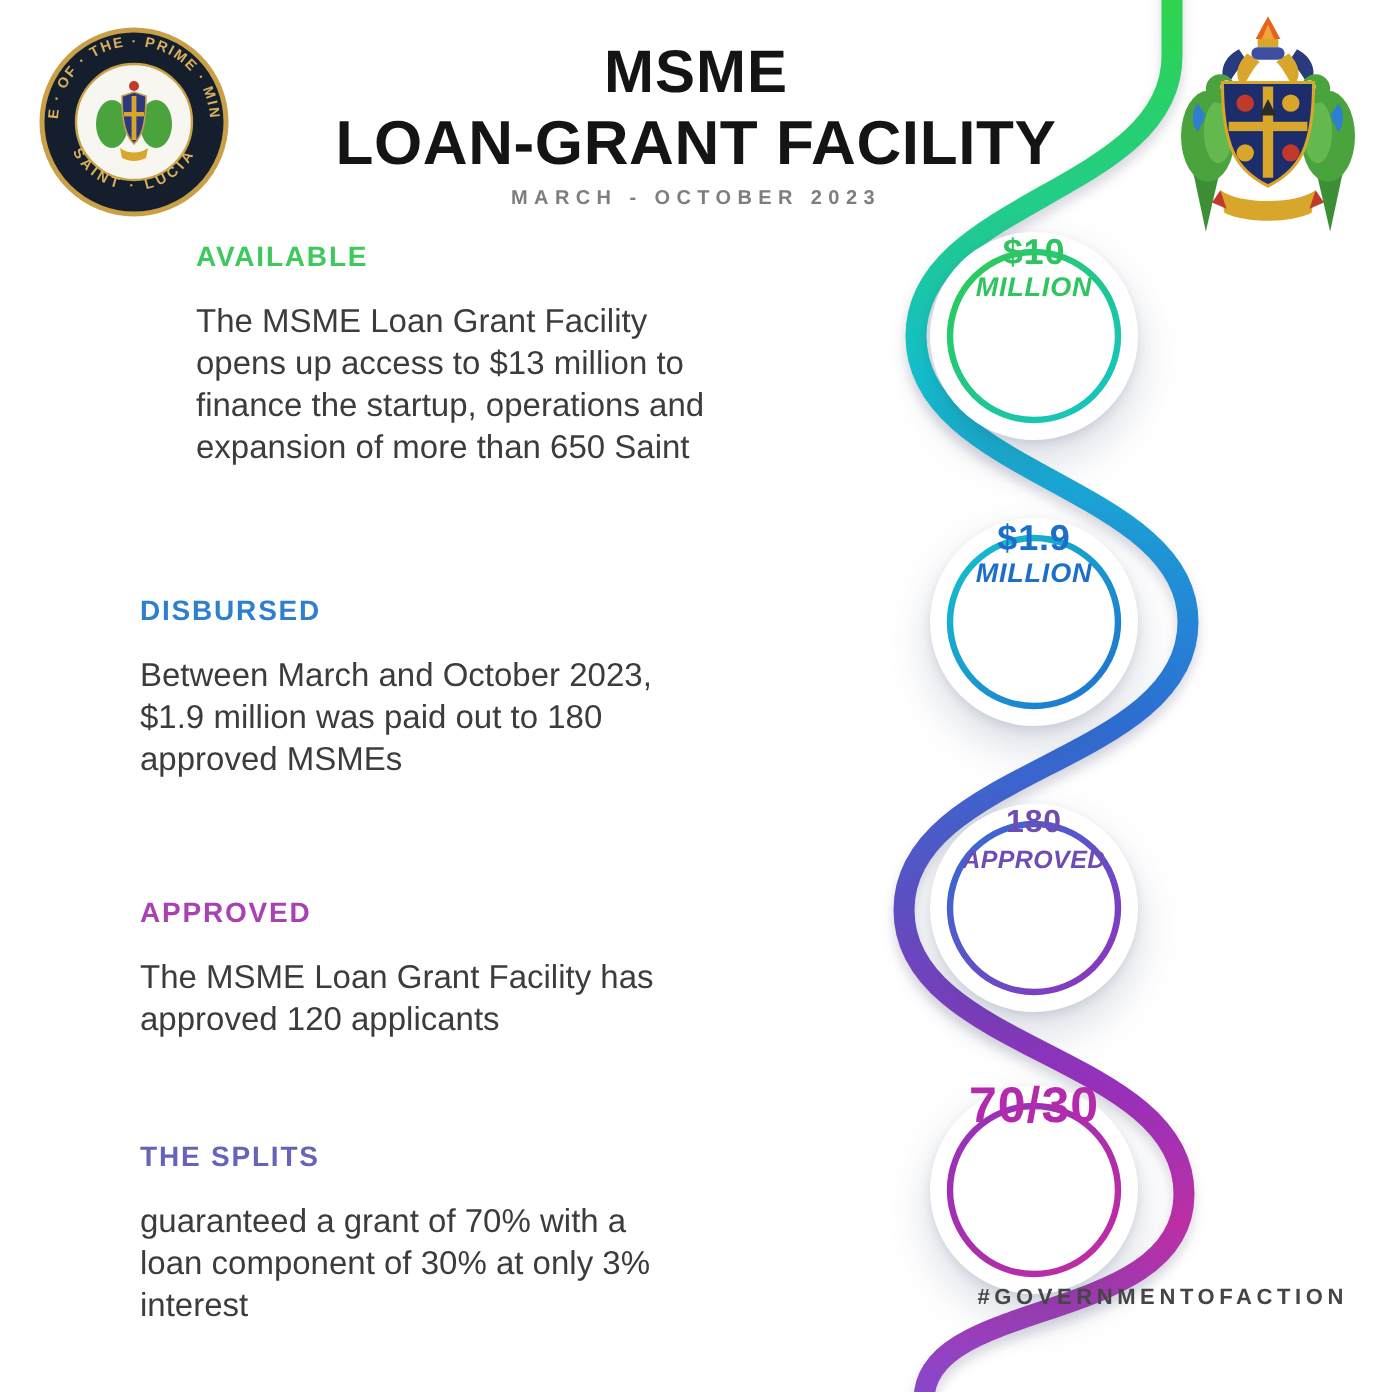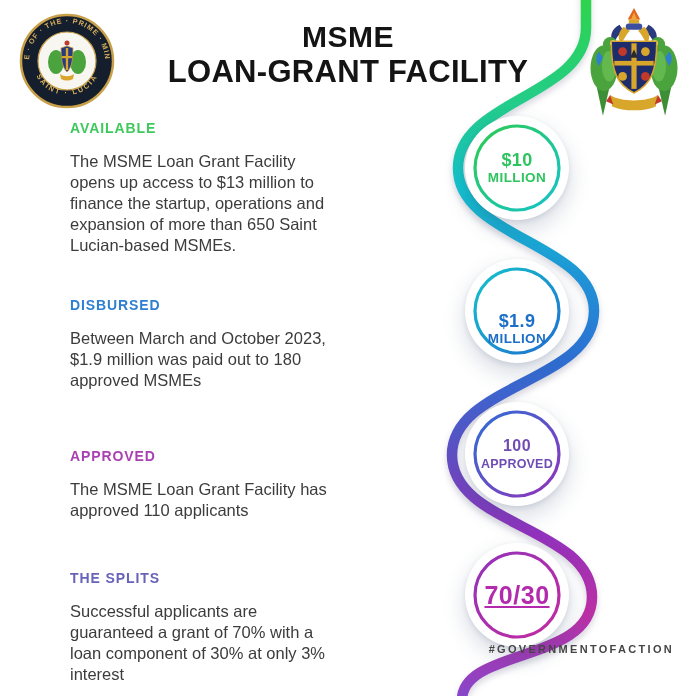--- a/index.html
+++ b/index.html
@@ -24,42 +24,42 @@
   .wave-path { filter:drop-shadow(0 4px 3px rgba(110,110,140,.28)); }
 
   
   .section { position:absolute; left:70px; width:345px; z-index:2; }
   .section-header { font-size:14px; font-weight:700; letter-spacing:.9px; margin-bottom:15px; }
   .section-body { font-size:16.5px; line-height:21px; color:#3c3c3c; }
   .sec-available .section-header { color:#3ec95c; }
   .sec-disbursed .section-header { color:#2e7fd0; }
   .sec-approved  .section-header { color:#a842b2; }
   .sec-splits    .section-header { color:#6763b8; }
-  .sec-available { top:120px; }
+  .sec-available { top:120px;margin-left:28px; }
   .sec-disbursed { top:297px; }
   .sec-approved  { top:448px; }
   .sec-splits    { top:570px; }
 
   
   .badge {
     position:absolute; left:465px; width:104px; height:104px; border-radius:50%;
     background:#ffffff; z-index:2;
     box-shadow:0 10px 22px rgba(50,70,110,.20), 0 2px 5px rgba(50,70,110,.12);
-    display:flex; align-items:center; justify-content:center;
+    display:flex; justify-content:center;
   }
   .badge-1 { top:116px; } .badge-2 { top:259px; } .badge-3 { top:402px; } .badge-4 { top:543px; }
   .badge-ring { position:absolute; left:0; top:0; width:104px; height:104px; }
   .badge-label { position:relative; text-align:center; font-weight:700; z-index:1; }
   .badge-line1 { font-size:18px; letter-spacing:.4px; line-height:20px; }
-  .badge-line2 { font-size:13.5px; letter-spacing:.4px; line-height:16px; }
+  .badge-line2 { font-size:13.5px; letter-spacing:.4px; line-height:16px;font-style:italic; }
   .badge-3 .badge-line1 { font-size:16px; }
   .badge-3 .badge-line2 { font-size:12.5px; letter-spacing:.2px; }
-  .badge-4 .badge-line1 { font-size:25px; letter-spacing:.5px;text-decoration:underline; }
+  .badge-4 .badge-line1 { font-size:25px; letter-spacing:.5px; }
   .badge-1 .badge-label { color:#2ec45f; }
-  .badge-2 .badge-label { color:#1c6fc9;margin-top:35px; }
+  .badge-2 .badge-label { color:#1c6fc9; }
   .badge-3 .badge-label { color:#6f4cb3; }
   .badge-4 .badge-label { color:#b32bac; }
 
   
   .hashtag {
     position:absolute; right:22px; top:643px; z-index:3;
     font-size:11px; font-weight:700; letter-spacing:2.3px; color:#454545;
   }
 </style>
 </head>
@@ -162,54 +162,53 @@
     <g>
       <path d="M27,86 C37,93 63,93 73,86 L71,97 C60,102 40,102 29,97 Z" fill="#d9a62c"></path>
       <path d="M27,86 L23,92 L30,95 Z" fill="#c0392b"></path>
       <path d="M73,86 L77,92 L70,95 Z" fill="#c0392b"></path>
     </g>
   </svg>
 
   <div class="title-block">
     <div class="title-line1">MSME</div>
     <div class="title-line2">LOAN-GRANT FACILITY</div>
+    <div class="subtitle">MARCH - OCTOBER 2023</div>
   </div>
 
   <div class="section sec-available">
     <div class="section-header">AVAILABLE</div>
     <div class="section-body">
       <div>The MSME Loan Grant Facility</div>
       <div>opens up access to $13 million to</div>
       <div>finance the startup, operations and</div>
       <div>expansion of more than 650 Saint</div>
-      <div>Lucian-based MSMEs.</div>
     </div>
   </div>
 
   <div class="section sec-disbursed">
     <div class="section-header">DISBURSED</div>
     <div class="section-body">
       <div>Between March and October 2023,</div>
       <div>$1.9 million was paid out to 180</div>
       <div>approved MSMEs</div>
     </div>
   </div>
 
   <div class="section sec-approved">
     <div class="section-header">APPROVED</div>
     <div class="section-body">
       <div>The MSME Loan Grant Facility has</div>
-      <div>approved 110 applicants</div>
+      <div>approved 120 applicants</div>
     </div>
   </div>
 
   <div class="section sec-splits">
     <div class="section-header">THE SPLITS</div>
     <div class="section-body">
-      <div>Successful applicants are</div>
       <div>guaranteed a grant of 70% with a</div>
       <div>loan component of 30% at only 3%</div>
       <div>interest</div>
     </div>
   </div>
 
   <div class="badge badge-1">
     <svg class="badge-ring" viewBox="0 0 104 104">
       <defs>
           <linearGradient id="ring1" x1="0" y1="0" x2="1" y2="1">
@@ -245,21 +244,21 @@
     <svg class="badge-ring" viewBox="0 0 104 104">
       <defs>
           <linearGradient id="ring3" x1="0" y1="0" x2="1" y2="1">
         <stop offset="0" stop-color="#2e6fd4"></stop>
         <stop offset="1" stop-color="#9232bc"></stop>
       </linearGradient>
         </defs>
       <circle cx="52" cy="52" r="42" fill="none" stroke="url(#ring3)" stroke-width="3.2"></circle>
     </svg>
     <div class="badge-label">
-      <div class="badge-line1">100</div>
+      <div class="badge-line1">180</div>
       <div class="badge-line2">APPROVED</div>
     </div>
   </div>
 
   <div class="badge badge-4">
     <svg class="badge-ring" viewBox="0 0 104 104">
       <defs>
           <linearGradient id="ring4" x1="0" y1="0" x2="1" y2="1">
         <stop offset="0" stop-color="#9232bc"></stop>
         <stop offset="1" stop-color="#c32ba0"></stop>

